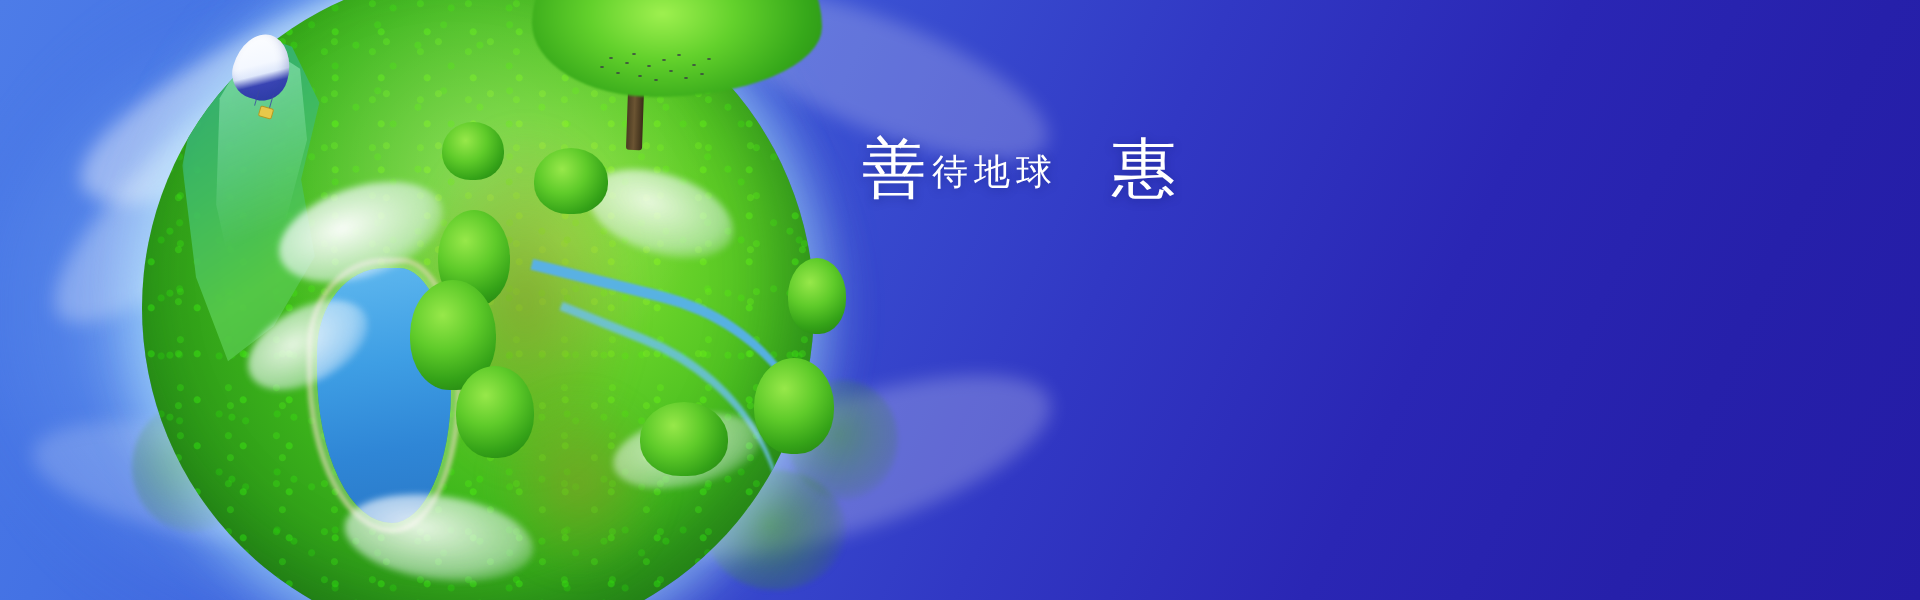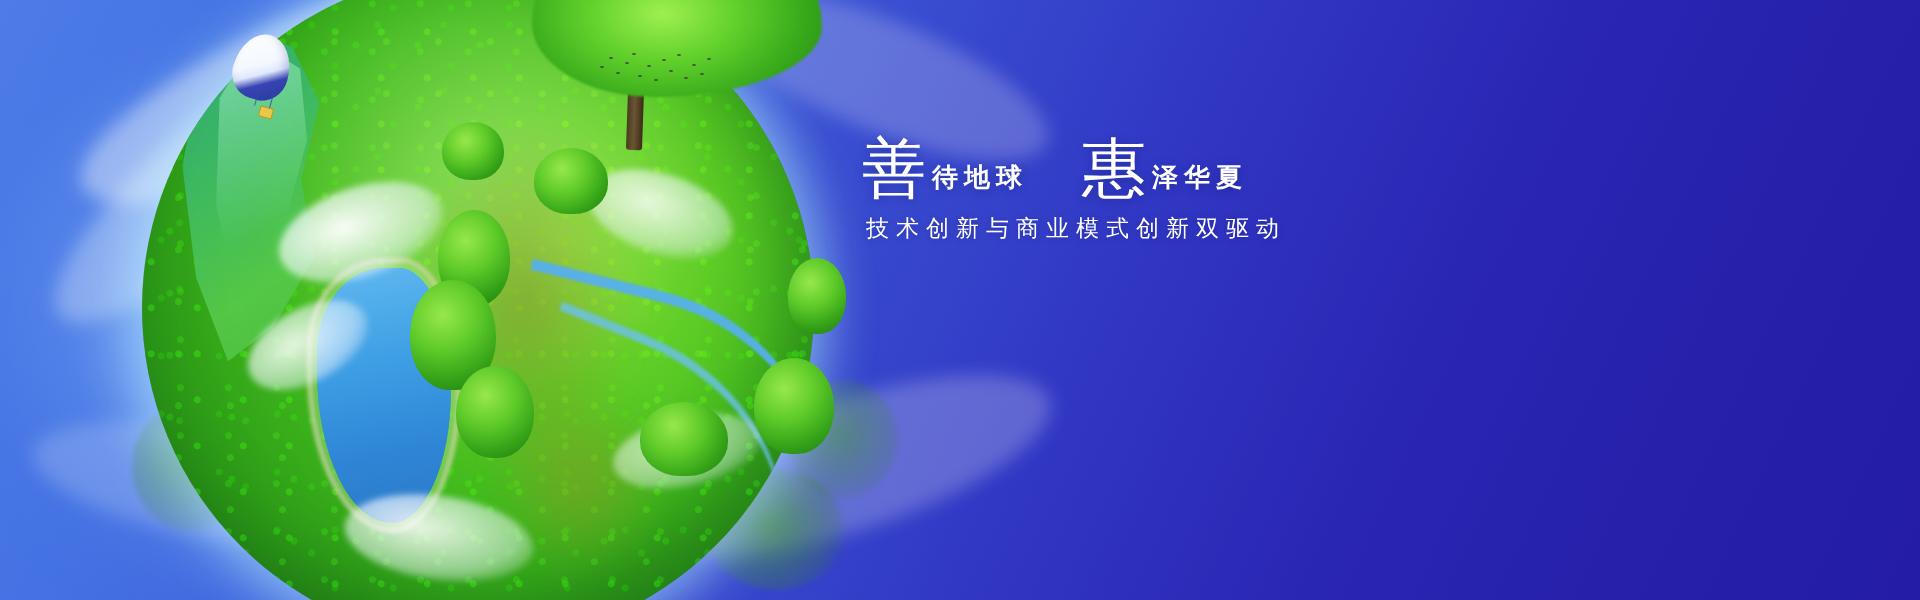--- a/index.html
+++ b/index.html
@@ -291,23 +291,23 @@
   }
   .hl-big {
     font-family: "DejaVu Serif", "Liberation Serif", serif;
     font-size: 64px;
     line-height: 0.96;
     font-weight: 400;
     letter-spacing: 0;
   }
   .hl-small {
     font-family: "DejaVu Serif", "Liberation Serif", serif;
-    font-size: 26px;
+    font-size: 36px;
     line-height: 1;
-    font-weight: 700;
+    font-weight: 400;
     letter-spacing: 6px;
     padding-bottom: 9px;
     padding-left: 6px;
   }
   .hl-gap { width: 54px; }
 
   .subtitle {
     margin: 14px 0 0 4px;
     font-size: 23px;
     letter-spacing: 7px;
@@ -418,20 +418,18 @@
     <span class="bird" style="left:111px;top:10px;"></span>
   </div>
 
   <div class="content">
 
     <div class="headline">
       <span class="hl-big">善</span>
       <span class="hl-small">待地球</span>
       <span class="hl-gap"></span>
       <span class="hl-big">惠</span>
-      <span class="hl-small">泽华夏</span>
     </div>
 
-    <div class="subtitle">技术创新与商业模式创新双驱动</div>
 
 
   </div>
 </div>
 
 </body></html>

